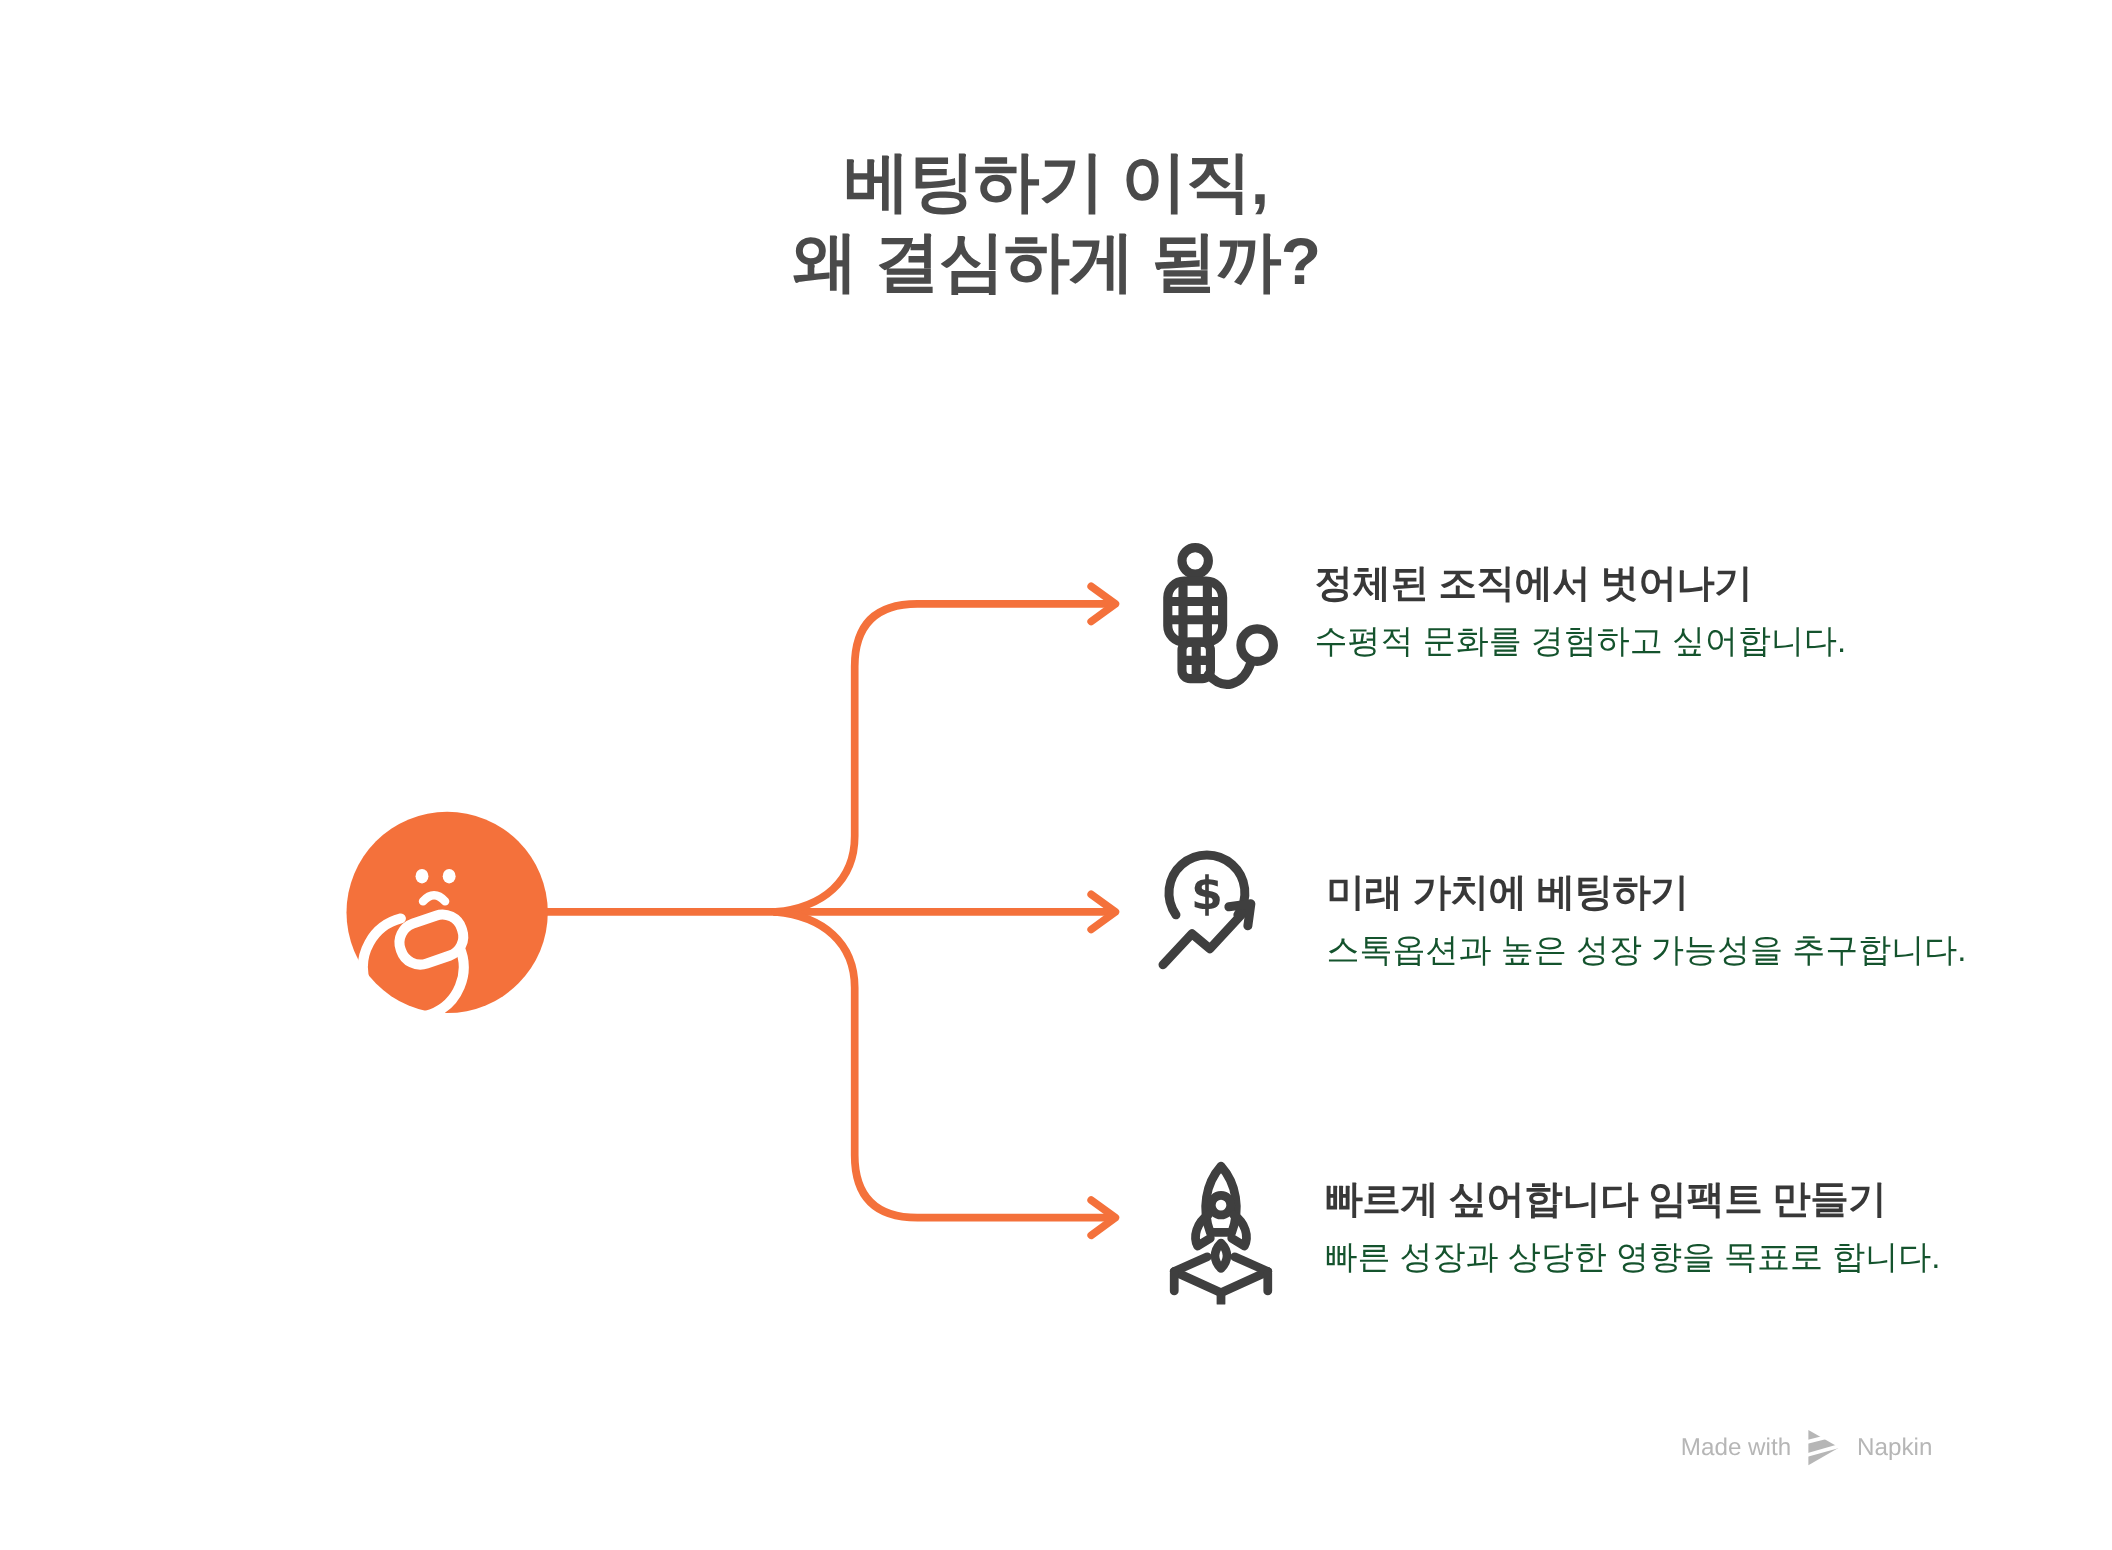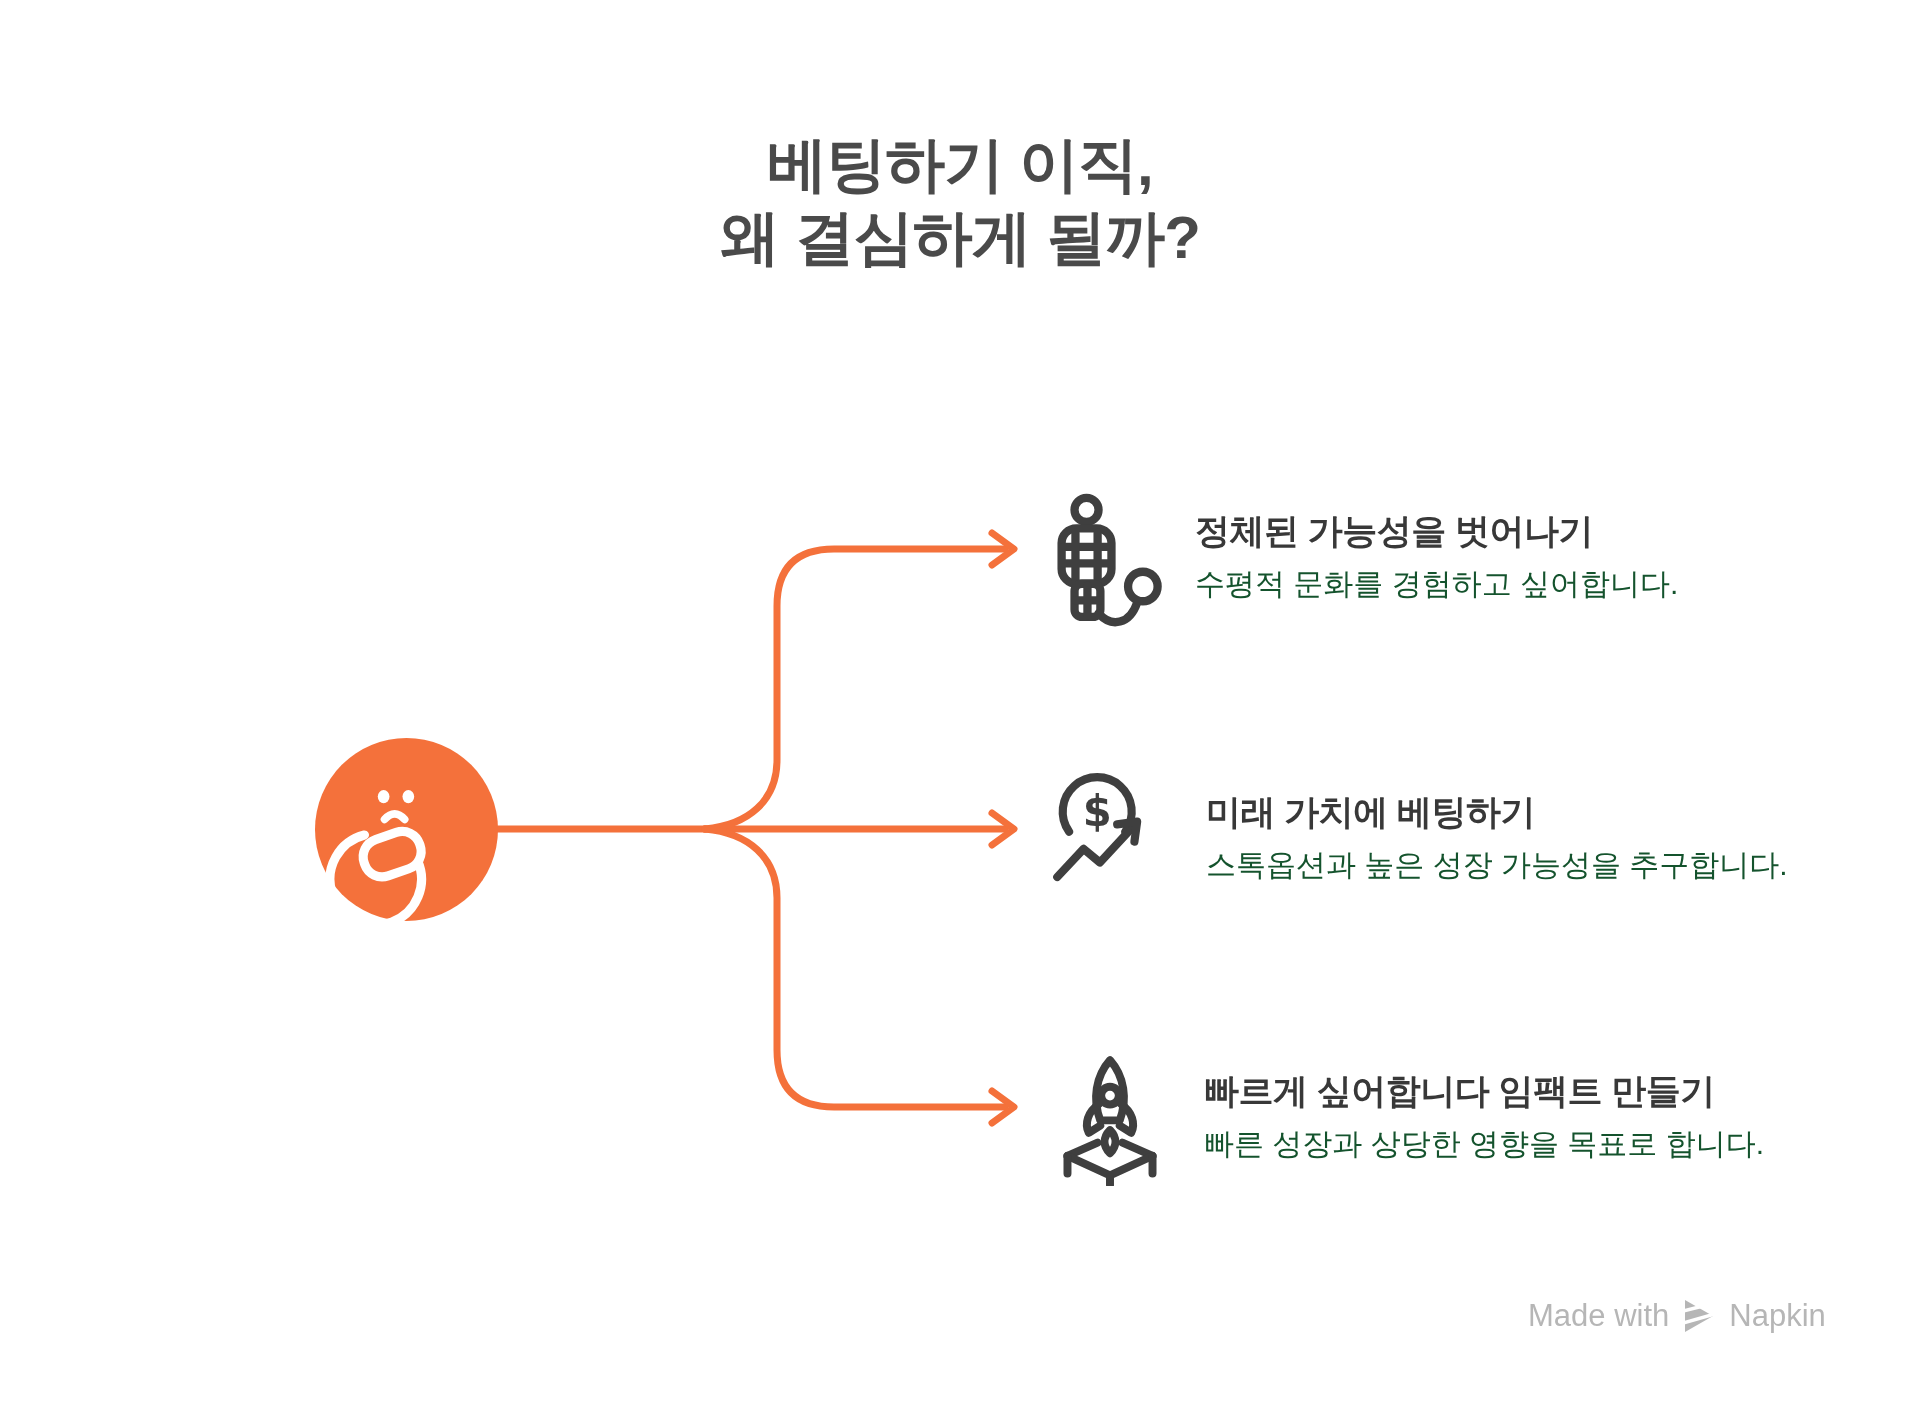--- a/index.html
+++ b/index.html
@@ -22,21 +22,21 @@
   .item-title{font-size:35px;font-weight:700;color:#383838;line-height:1.25;letter-spacing:-0.5px;white-space:nowrap;}
   .item-desc{font-size:30px;font-weight:400;color:#14532d;margin-top:12px;line-height:1.25;white-space:nowrap;}
   .item-1{left:1045px;top:493px;}
   .item-1 .item-text{margin-left:30px;margin-top:16px;}
   .item-2{left:1050px;top:768px;}
   .item-2 .item-text{margin-left:38px;margin-top:22px;}
   .item-3{left:1048px;top:1053px;}
   .item-3 .item-text{margin-left:32px;margin-top:16px;}
   .footer{
     position:absolute;left:1528px;top:1298px;display:flex;align-items:center;gap:14px;
-    color:#b6b6b6;font-size:31px;
+    color:#b6b6b6;font-size:22px;
   }
   .footer .brand{font-weight:500;}
 </style>
 </head>
 <body>
 
 <div class="canvas">
 
   <div class="main-title">
     <div>베팅하기 이직,</div>
@@ -69,21 +69,21 @@
         <circle cx="45" cy="18" r="13"></circle>
         <rect x="18" y="38" width="54" height="60" rx="16"></rect>
         <path d="M33,43 V93 M57,43 V93 M20,58 H70 M20,76 H70"></path>
         <rect x="32" y="98" width="28" height="36" rx="8"></rect>
         <path d="M46,100 V132 M33,116 H59"></path>
         <path d="M58,130 C72,146 92,142 100,118"></path>
         <circle cx="106" cy="101" r="16"></circle>
       </svg>
     </div>
     <div class="item-text">
-      <div class="item-title">정체된 가능성을 벗어나기</div>
+      <div class="item-title">정체된 조직에서 벗어나기</div>
       <div class="item-desc">수평적 문화를 경험하고 싶어합니다.</div>
     </div>
   </div>
 
   <div class="item item-2">
     <div class="icon-box">
       <svg width="118" height="120" viewBox="0 0 130 132" fill="none" stroke="#3F3F3F" stroke-width="9" stroke-linecap="round" stroke-linejoin="round">
         <path d="M21,70 A38,38 0 1 1 83,70"></path>
         <text x="52" y="64" text-anchor="middle" stroke="none" fill="#3F3F3F" font-family="'DejaVu Sans',sans-serif" font-size="46" font-weight="bold">$</text>
         <path d="M8,120 L37,89 L55,104 L93,63"></path>

